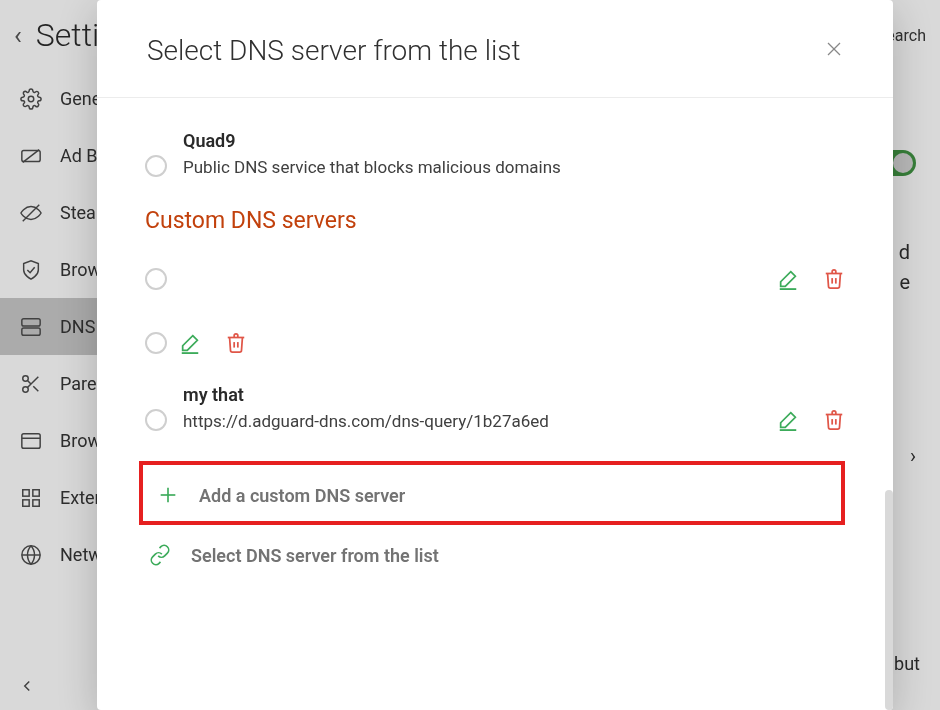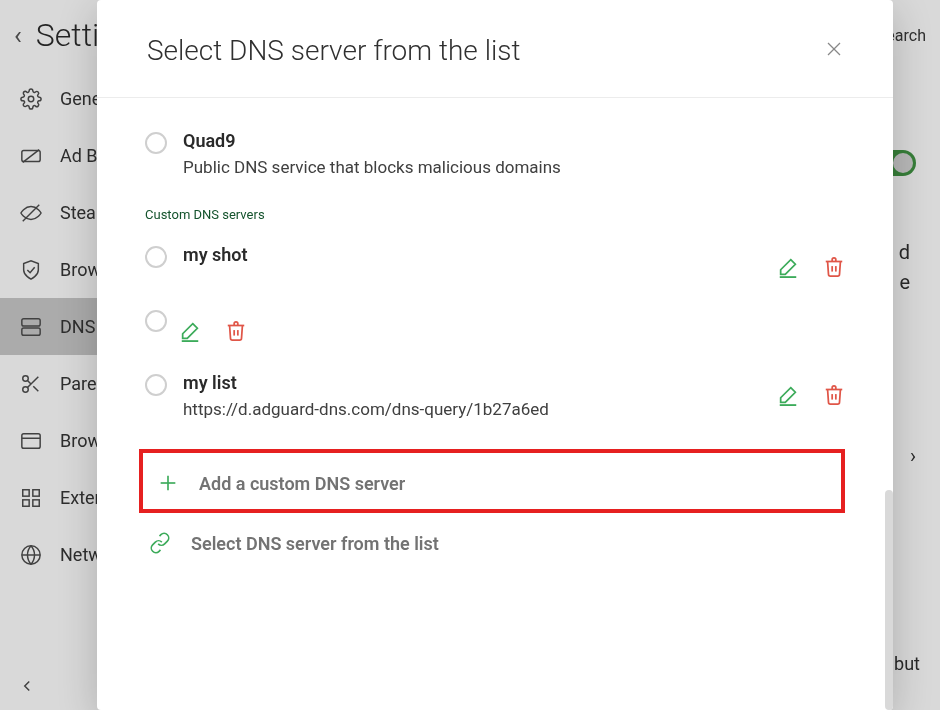--- a/index.html
+++ b/index.html
@@ -27,31 +27,31 @@
   .main .but-line { position:absolute; bottom:36px; right:20px; font-size:18px; color:#3a3a3a; }
   
   .overlay-bg { position:absolute; inset:0; background:rgba(0,0,0,0.15); }
   .modal { position:absolute; left:97px; top:0; width:796px; height:710px; background:#fff; box-shadow:0 10px 40px rgba(0,0,0,.2); border-radius:4px; display:flex; flex-direction:column; }
   .modal-header { display:flex; align-items:center; padding:34px 50px 30px 50px; border-bottom:1px solid #ececec; }
   .modal-header h1 { font-size:28px; font-weight:300; color:#303030; }
   .modal-header .close { margin-left:auto; cursor:pointer; }
   .modal-header .close svg { width:18px; height:18px; stroke:#888; stroke-width:1.6; }
   .modal-body { flex:1; overflow-y:auto; padding:32px 48px 40px 48px; position:relative; }
   .scroll-indicator { position:absolute; right:0; top:490px; width:8px; height:220px; background:#d9d9d9; border-radius:4px; }
-  .svr-row { display:flex; align-items:flex-start; margin-bottom:30px; }
+  .svr-row { display:flex; align-items:flex-end; margin-bottom:30px; }
   .radio { width:22px; height:22px; border:2px solid #cfcfcf; border-radius:50%; flex:0 0 auto; margin-top:2px; }
   .svr-txt { margin-left:16px; flex:1; min-width:0; }
   .svr-name { font-size:18px; font-weight:600; color:#2a2a2a; margin-bottom:6px; }
   .svr-desc { font-size:17px; color:#404040; word-wrap:break-word; }
   .svr-actions { display:flex; align-items:center; gap:24px; margin-left:12px; margin-top:12px; }
   .svr-actions svg { width:22px; height:22px; cursor:pointer; }
   .svr-actions .edit { stroke:#3cab5a; fill:none; stroke-width:1.9; }
   .svr-actions .edit .underline { stroke-width:2; }
   .svr-actions .trash { stroke:#e05648; fill:none; stroke-width:1.9; }
-  .section-label { font-size:13px; color:#14532d; margin:18px 0 22px 0; }
+  .section-label { font-size:23px; color:#c2410c; margin:18px 0 22px 0; }
   .action-link { display:flex; align-items:center; gap:20px; height:48px; font-size:18px; font-weight:600; color:#737373; cursor:pointer; margin-left:4px; }
   .action-link svg { width:22px; height:22px; stroke:#3cab5a; fill:none; stroke-width:1.8; }
   .highlight-box { border:4px solid #e62020; padding:6px 10px 2px 10px; margin-left:-6px; margin-bottom:6px; }
 </style>
 </head>
 <body>
 
 <div class="app">
   <div class="app-header">
     <span class="back">‹</span>
@@ -167,21 +167,20 @@
         <div class="svr-name">Quad9</div>
         <div class="svr-desc">Public DNS service that blocks malicious domains</div>
       </div>
     </div>
 
     <div class="section-label">Custom DNS servers</div>
 
     <div class="svr-row">
       <div class="radio"></div>
       <div class="svr-txt">
-        <div class="svr-name">my shot</div>
       </div>
       <div class="svr-actions">
         <svg class="edit" viewBox="0 0 24 24">
             <path d="M15 4l5 5L9 20H4v-5L15 4z"></path>
             <line class="underline" x1="3" y1="23" x2="21" y2="23"></line>
           </svg>
         <svg class="trash" viewBox="0 0 24 24">
             <polyline points="3 6 5 6 21 6"></polyline>
             <path d="M19 6l-1 14a2 2 0 0 1-2 2H8a2 2 0 0 1-2-2L5 6"></path>
             <path d="M10 6V4a2 2 0 0 1 2-2h0a2 2 0 0 1 2 2v2"></path>
@@ -204,21 +203,21 @@
             <path d="M10 6V4a2 2 0 0 1 2-2h0a2 2 0 0 1 2 2v2"></path>
             <line x1="10" y1="11" x2="10" y2="17"></line>
             <line x1="14" y1="11" x2="14" y2="17"></line>
           </svg>
       </div>
     </div>
 
     <div class="svr-row">
       <div class="radio"></div>
       <div class="svr-txt">
-        <div class="svr-name">my list</div>
+        <div class="svr-name">my that</div>
         <div class="svr-desc">https://d.adguard-dns.com/dns-query/1b27a6ed</div>
       </div>
       <div class="svr-actions">
         <svg class="edit" viewBox="0 0 24 24">
             <path d="M15 4l5 5L9 20H4v-5L15 4z"></path>
             <line class="underline" x1="3" y1="23" x2="21" y2="23"></line>
           </svg>
         <svg class="trash" viewBox="0 0 24 24">
             <polyline points="3 6 5 6 21 6"></polyline>
             <path d="M19 6l-1 14a2 2 0 0 1-2 2H8a2 2 0 0 1-2-2L5 6"></path>

